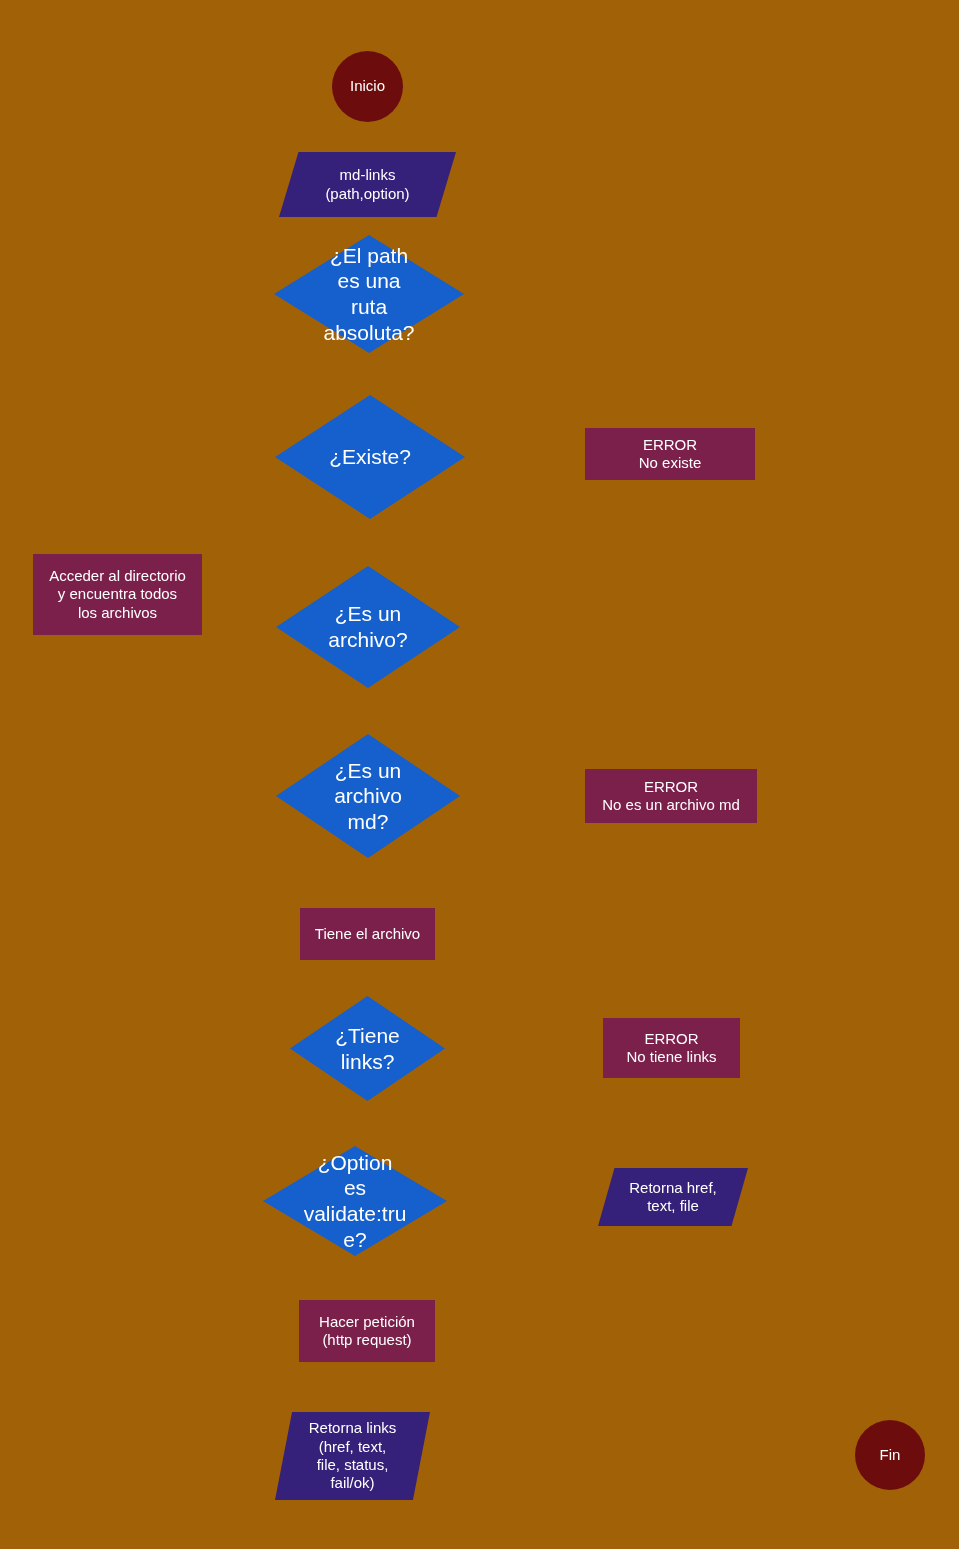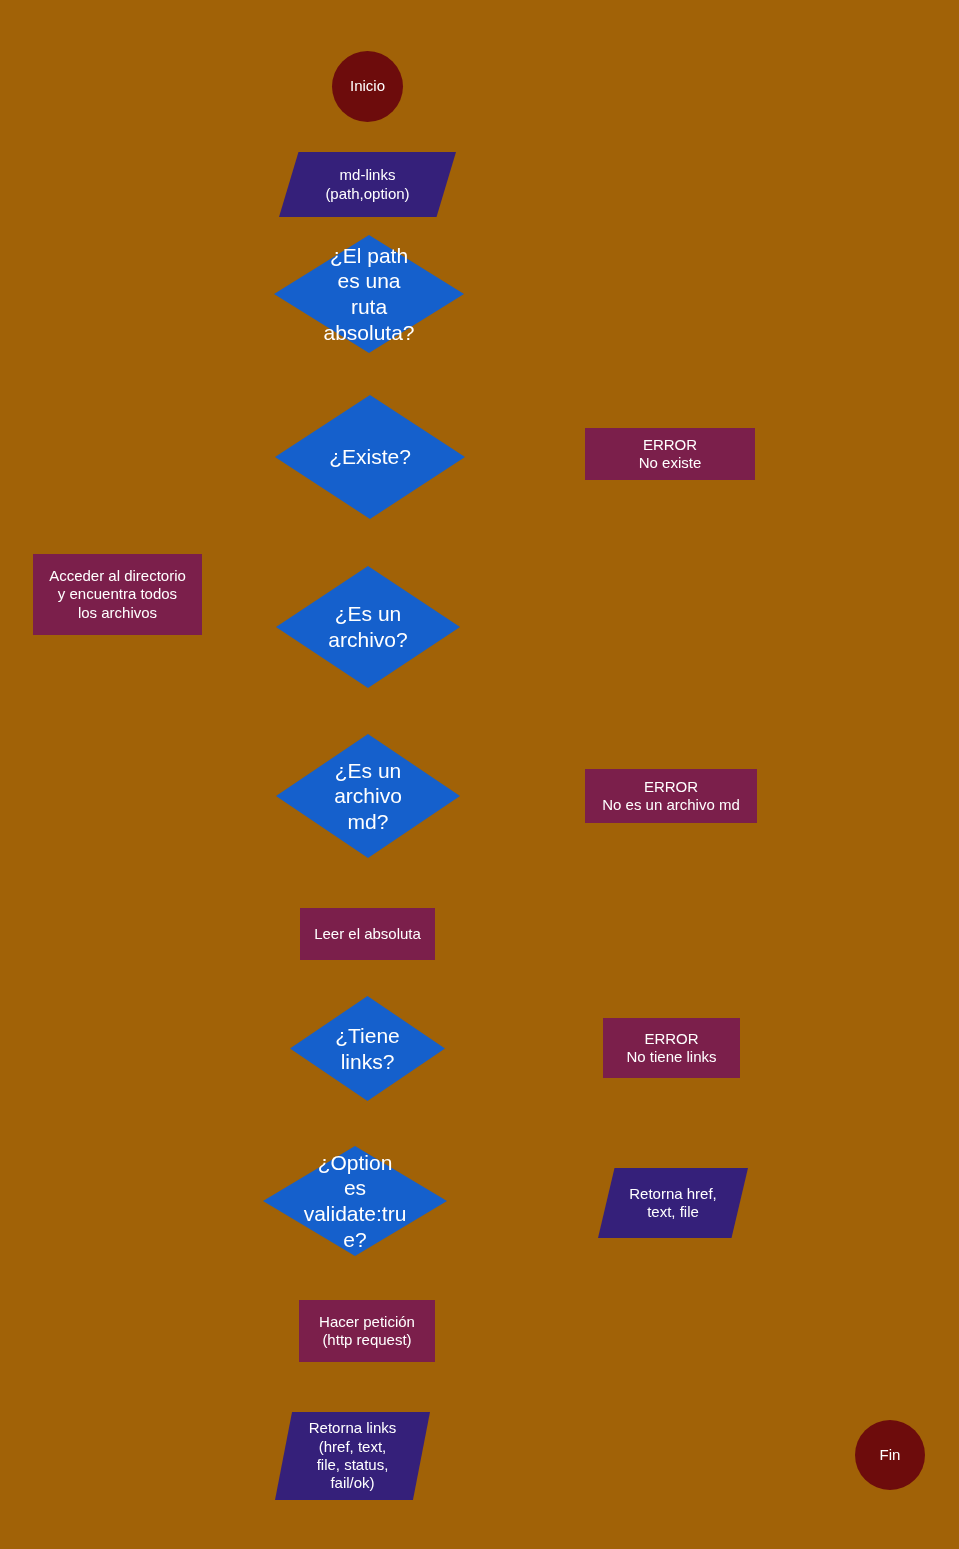--- a/index.html
+++ b/index.html
@@ -141,21 +141,21 @@
 archivo
 md?</div>
   </div>
 
   <div class="node process" style="left:585px; top:769px; width:172px; height:54px;">
     <span>ERROR
 No es un archivo md</span>
   </div>
 
   <div class="node process" style="left:300px; top:908px; width:135px; height:52px;">
-    <span>Leer el absoluta</span>
+    <span>Tiene el archivo</span>
   </div>
 
   <div class="decision-wrap" style="left:290px; top:996px; width:155px; height:105px;">
     <div class="decision-shape"></div>
     <div class="decision-text">¿Tiene
 links?</div>
   </div>
 
   <div class="node process" style="left:603px; top:1018px; width:137px; height:60px;">
     <span>ERROR
@@ -163,21 +163,21 @@
   </div>
 
   <div class="decision-wrap" style="left:263px; top:1146px; width:184px; height:110px;">
     <div class="decision-shape"></div>
     <div class="decision-text">¿Option
 es
 validate:tru
 e?</div>
   </div>
 
-  <div class="io-wrap" style="left:598px; top:1168px; width:150px; height:70px;">
+  <div class="io-wrap" style="left:598px; top:1168px; width:150px; height:58px;">
     <div class="io-shape"></div>
     <div class="io-text">Retorna href,
 text, file</div>
   </div>
 
   <div class="node process" style="left:299px; top:1300px; width:136px; height:62px;">
     <span>Hacer petición
 (http request)</span>
   </div>
 

